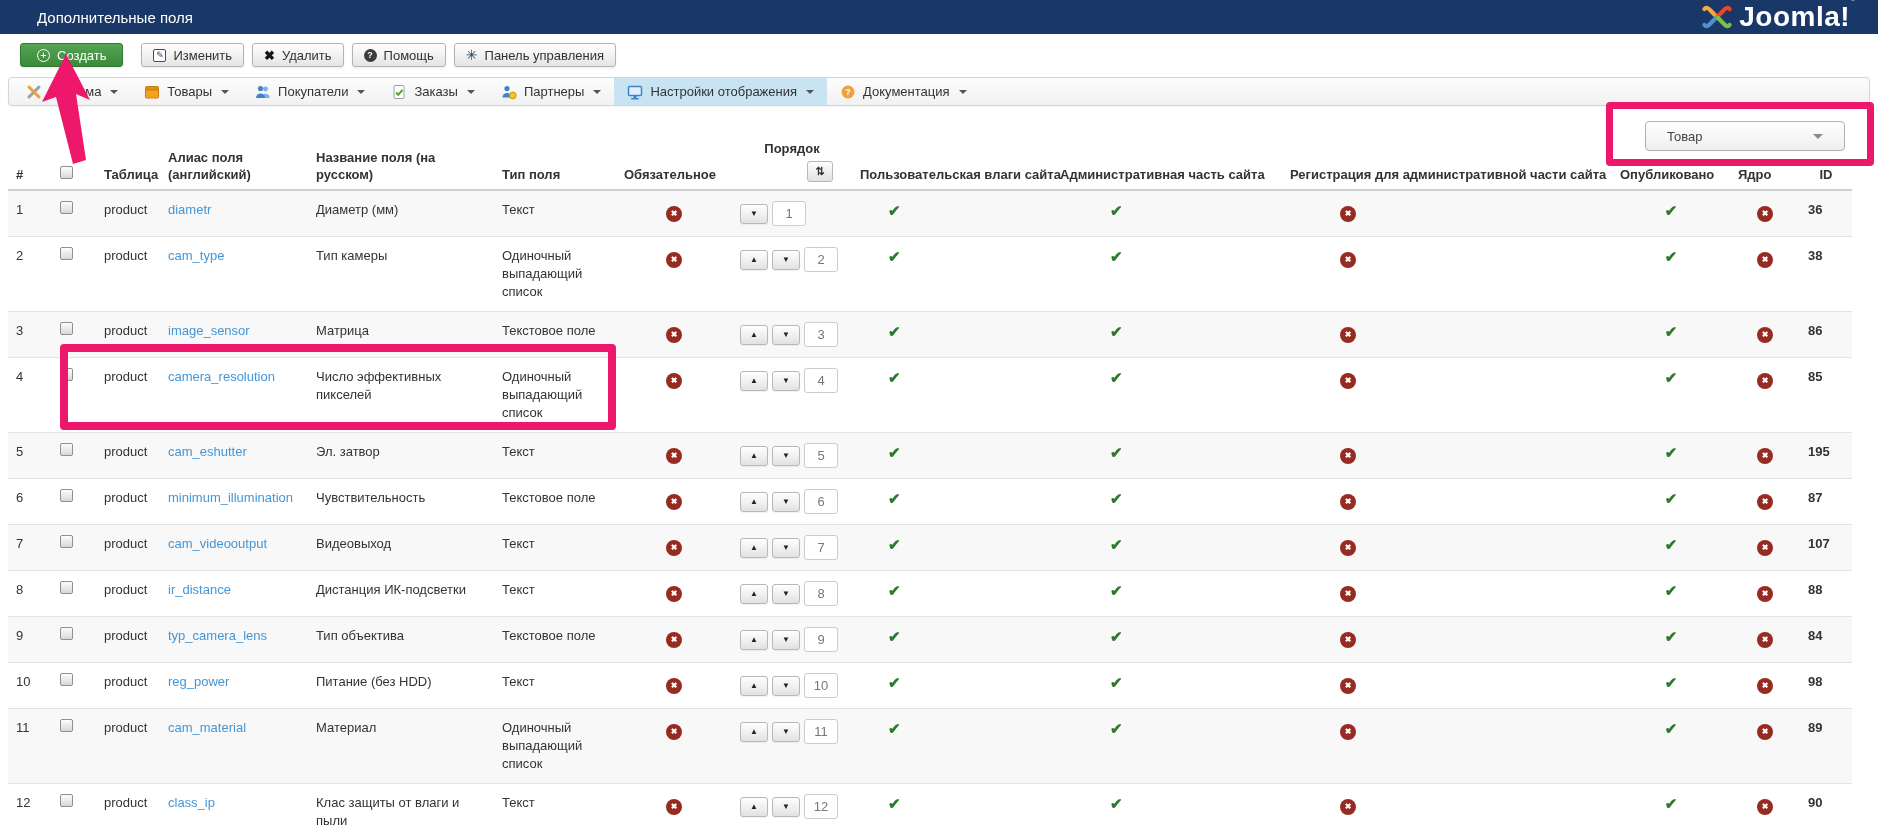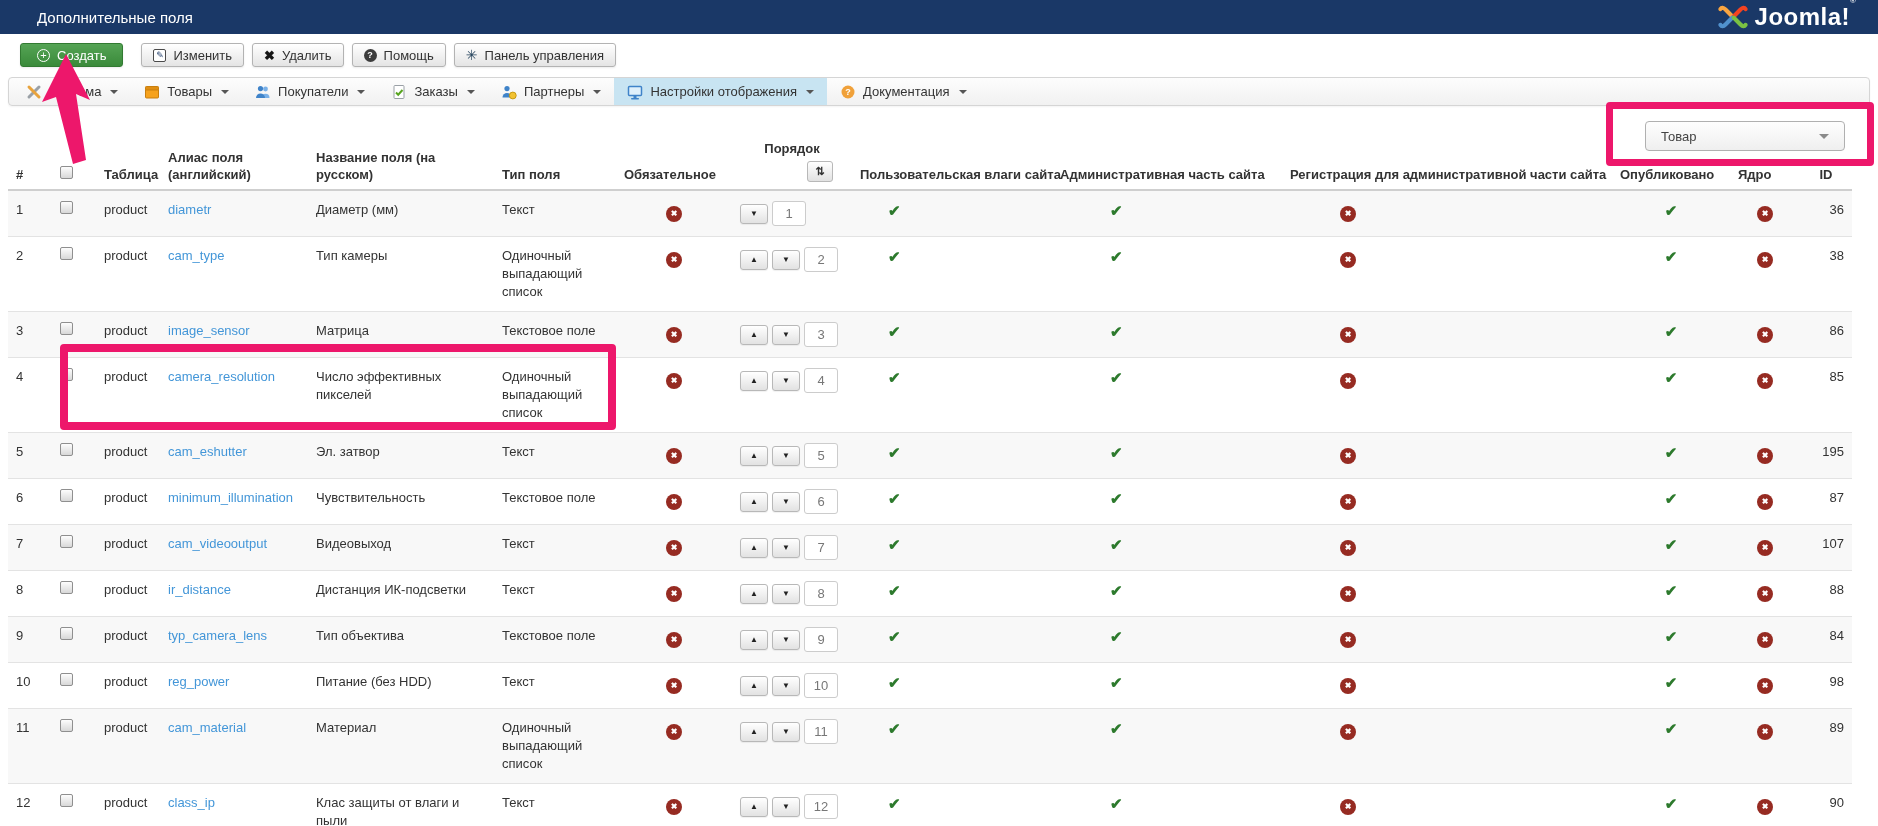--- a/index.html
+++ b/index.html
@@ -4,21 +4,21 @@
 <style>
   * { margin:0; padding:0; box-sizing:border-box; }
   html,body { width:1878px; height:826px; overflow:hidden; background:#fff;
     font-family:"Liberation Sans", sans-serif; position:relative; }
 
   
   .topbar { height:34px; background:#1a3867; display:flex; align-items:center;
     justify-content:space-between; padding:0 18px 0 37px; }
   .page-title { color:#fff; font-size:15px; }
   .brand { display:flex; align-items:center; gap:7px; padding-right:4px; }
-  .brand-text { color:#fff; font-size:24px; font-weight:bold; letter-spacing:.5px;text-align:center; }
+  .brand-text { color:#fff; font-size:28px; font-weight:bold; letter-spacing:.5px;text-align:center; }
   .brand-reg { color:#fff; font-size:8px; vertical-align:top; position:relative; top:-7px; }
 
   
   .toolbar { padding:9px 0 10px 20px; display:flex; align-items:center; }
   .btn { display:inline-flex; align-items:center; gap:7px; height:24px; padding:0 11px;
     border:1px solid #b3b3b3; border-radius:3px; background:linear-gradient(#ffffff,#e4e4e4);
     font-size:13px; color:#333; cursor:pointer; box-shadow:0 1px 2px rgba(0,0,0,.08); margin-right:8px; }
   .btn-success { background:linear-gradient(#55a455,#3a8a3a); border-color:#327a32;
     color:#fff; margin-right:18px; padding:0 16px; }
   .bicon { display:inline-flex; align-items:center; justify-content:center; line-height:1; }
@@ -36,35 +36,35 @@
     padding:0 4px; box-shadow:0 1px 2px rgba(0,0,0,.05); }
   .menu-item { display:flex; align-items:center; gap:7px; padding:0 13px; font-size:13px;
     color:#333; cursor:pointer; }
   .menu-item.active { background:#c8e4f2; }
   .caret { width:0; height:0; border-left:4px solid transparent; border-right:4px solid transparent;
     border-top:4px solid #555; margin-left:2px; }
 
   
   .filter-box { position:absolute; left:1645px; top:121px; width:200px; height:30px;
     border:1px solid #b0b0b0; border-radius:4px; background:linear-gradient(#fefefe,#efefef);
-    display:flex; align-items:center; justify-content:space-between; padding:0 15px;
+    display:flex; align-items:center; justify-content:space-between; padding:0 21px;
     font-size:13px; color:#444; cursor:pointer; z-index:5; }
   .sel-caret { width:0; height:0; border-left:5px solid transparent; border-right:5px solid transparent;
     border-top:5px solid #8a8a8a; }
 
   
   table.fields { margin:28px 0 0 8px; width:1844px; border-collapse:collapse; table-layout:fixed; }
   th { font-size:13px; font-weight:bold; color:#333; text-align:left; vertical-align:bottom;
     padding:6px 8px; border-bottom:2px solid #cfcfcf; line-height:17px; }
   th.nowrap { white-space:nowrap; }  th.r { text-align:center; }
   td { font-size:13px; color:#333; padding:10px 8px; border-top:1px solid #e3e3e3;
     vertical-align:top; line-height:18px; }
   tbody tr:first-child td { border-top:none; }
   tbody tr:nth-child(odd) { background:#f8f8f8; }
-  td.c { text-align:center; } td.r { text-align:right; color:#333; }
+  td.c { text-align:center; } td.r { color:#333;font-weight:bold; }
   td.icon-cell { padding-top:12px; }
   td.pad9 { padding-left:36px; } td.pad10 { padding-left:58px; } td.pad11 { padding-left:58px; }
   a.alias { color:#4396d8; text-decoration:none; cursor:pointer; }
   .cbx { display:inline-block; width:13px; height:13px; border:1px solid #8f8f8f;
     border-radius:2px; background:linear-gradient(#fdfdfd,#d8d8d8); cursor:pointer; }
   .icon-check { color:#2d7a2d; font-size:15px; font-weight:bold; line-height:1; cursor:pointer; }
   .icon-cross { display:inline-flex; width:16px; height:16px; border-radius:50%;
     background:#962b22; color:#fff; font-size:8px; font-weight:bold; align-items:center;
     justify-content:center; line-height:1; cursor:pointer; }
   .ordwrap { display:flex; align-items:center; gap:4px; }

